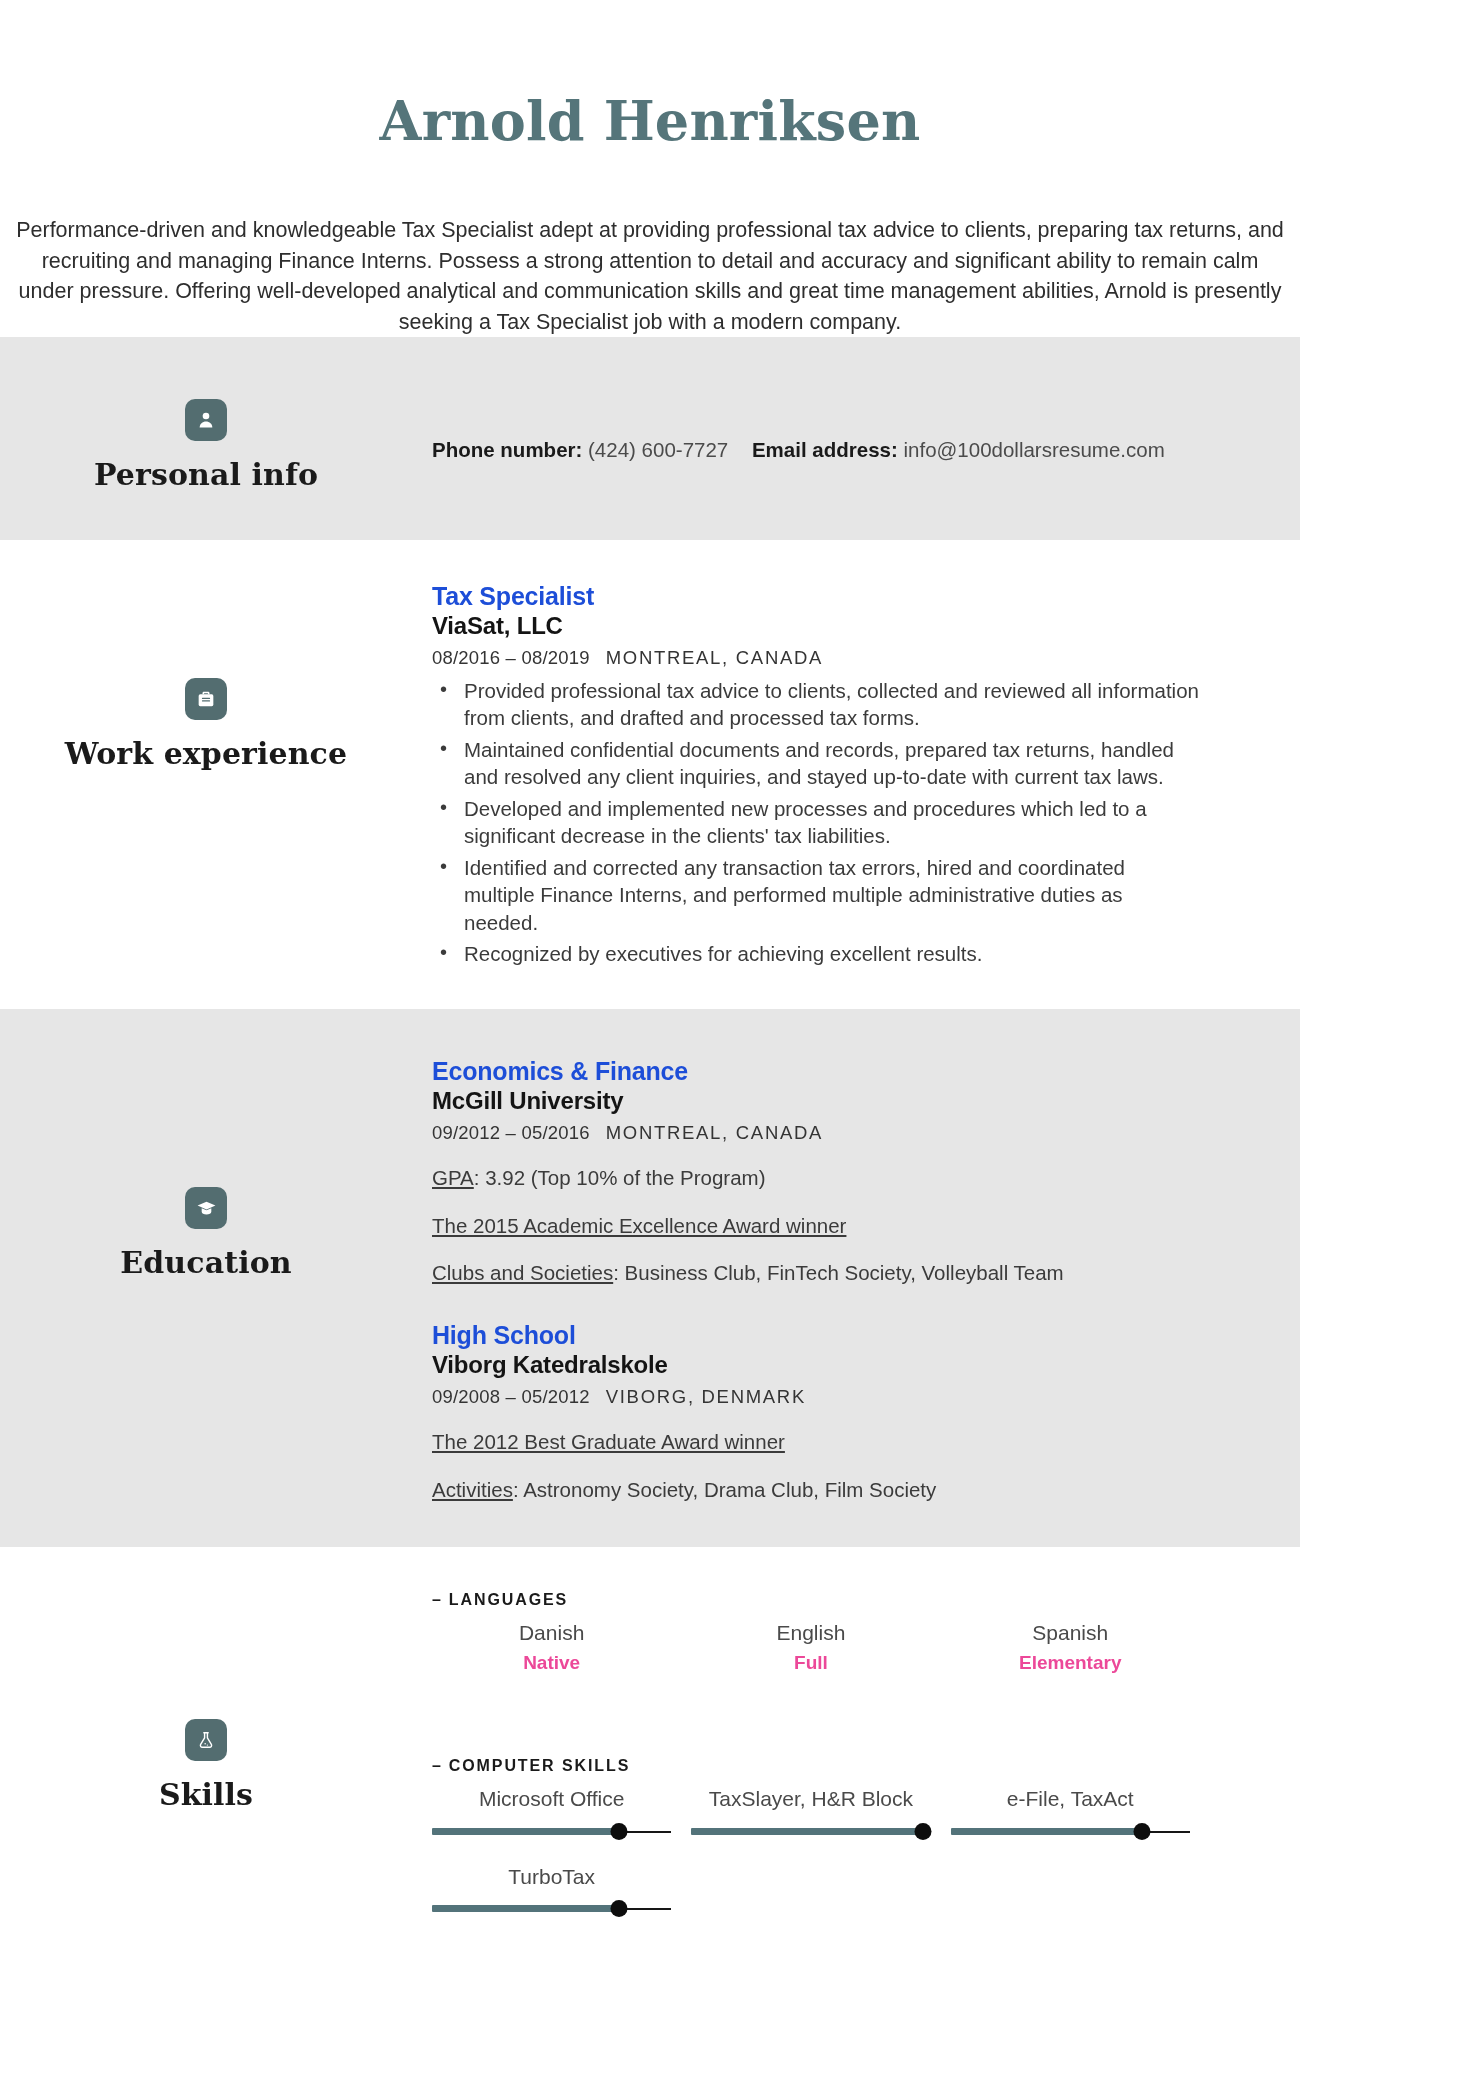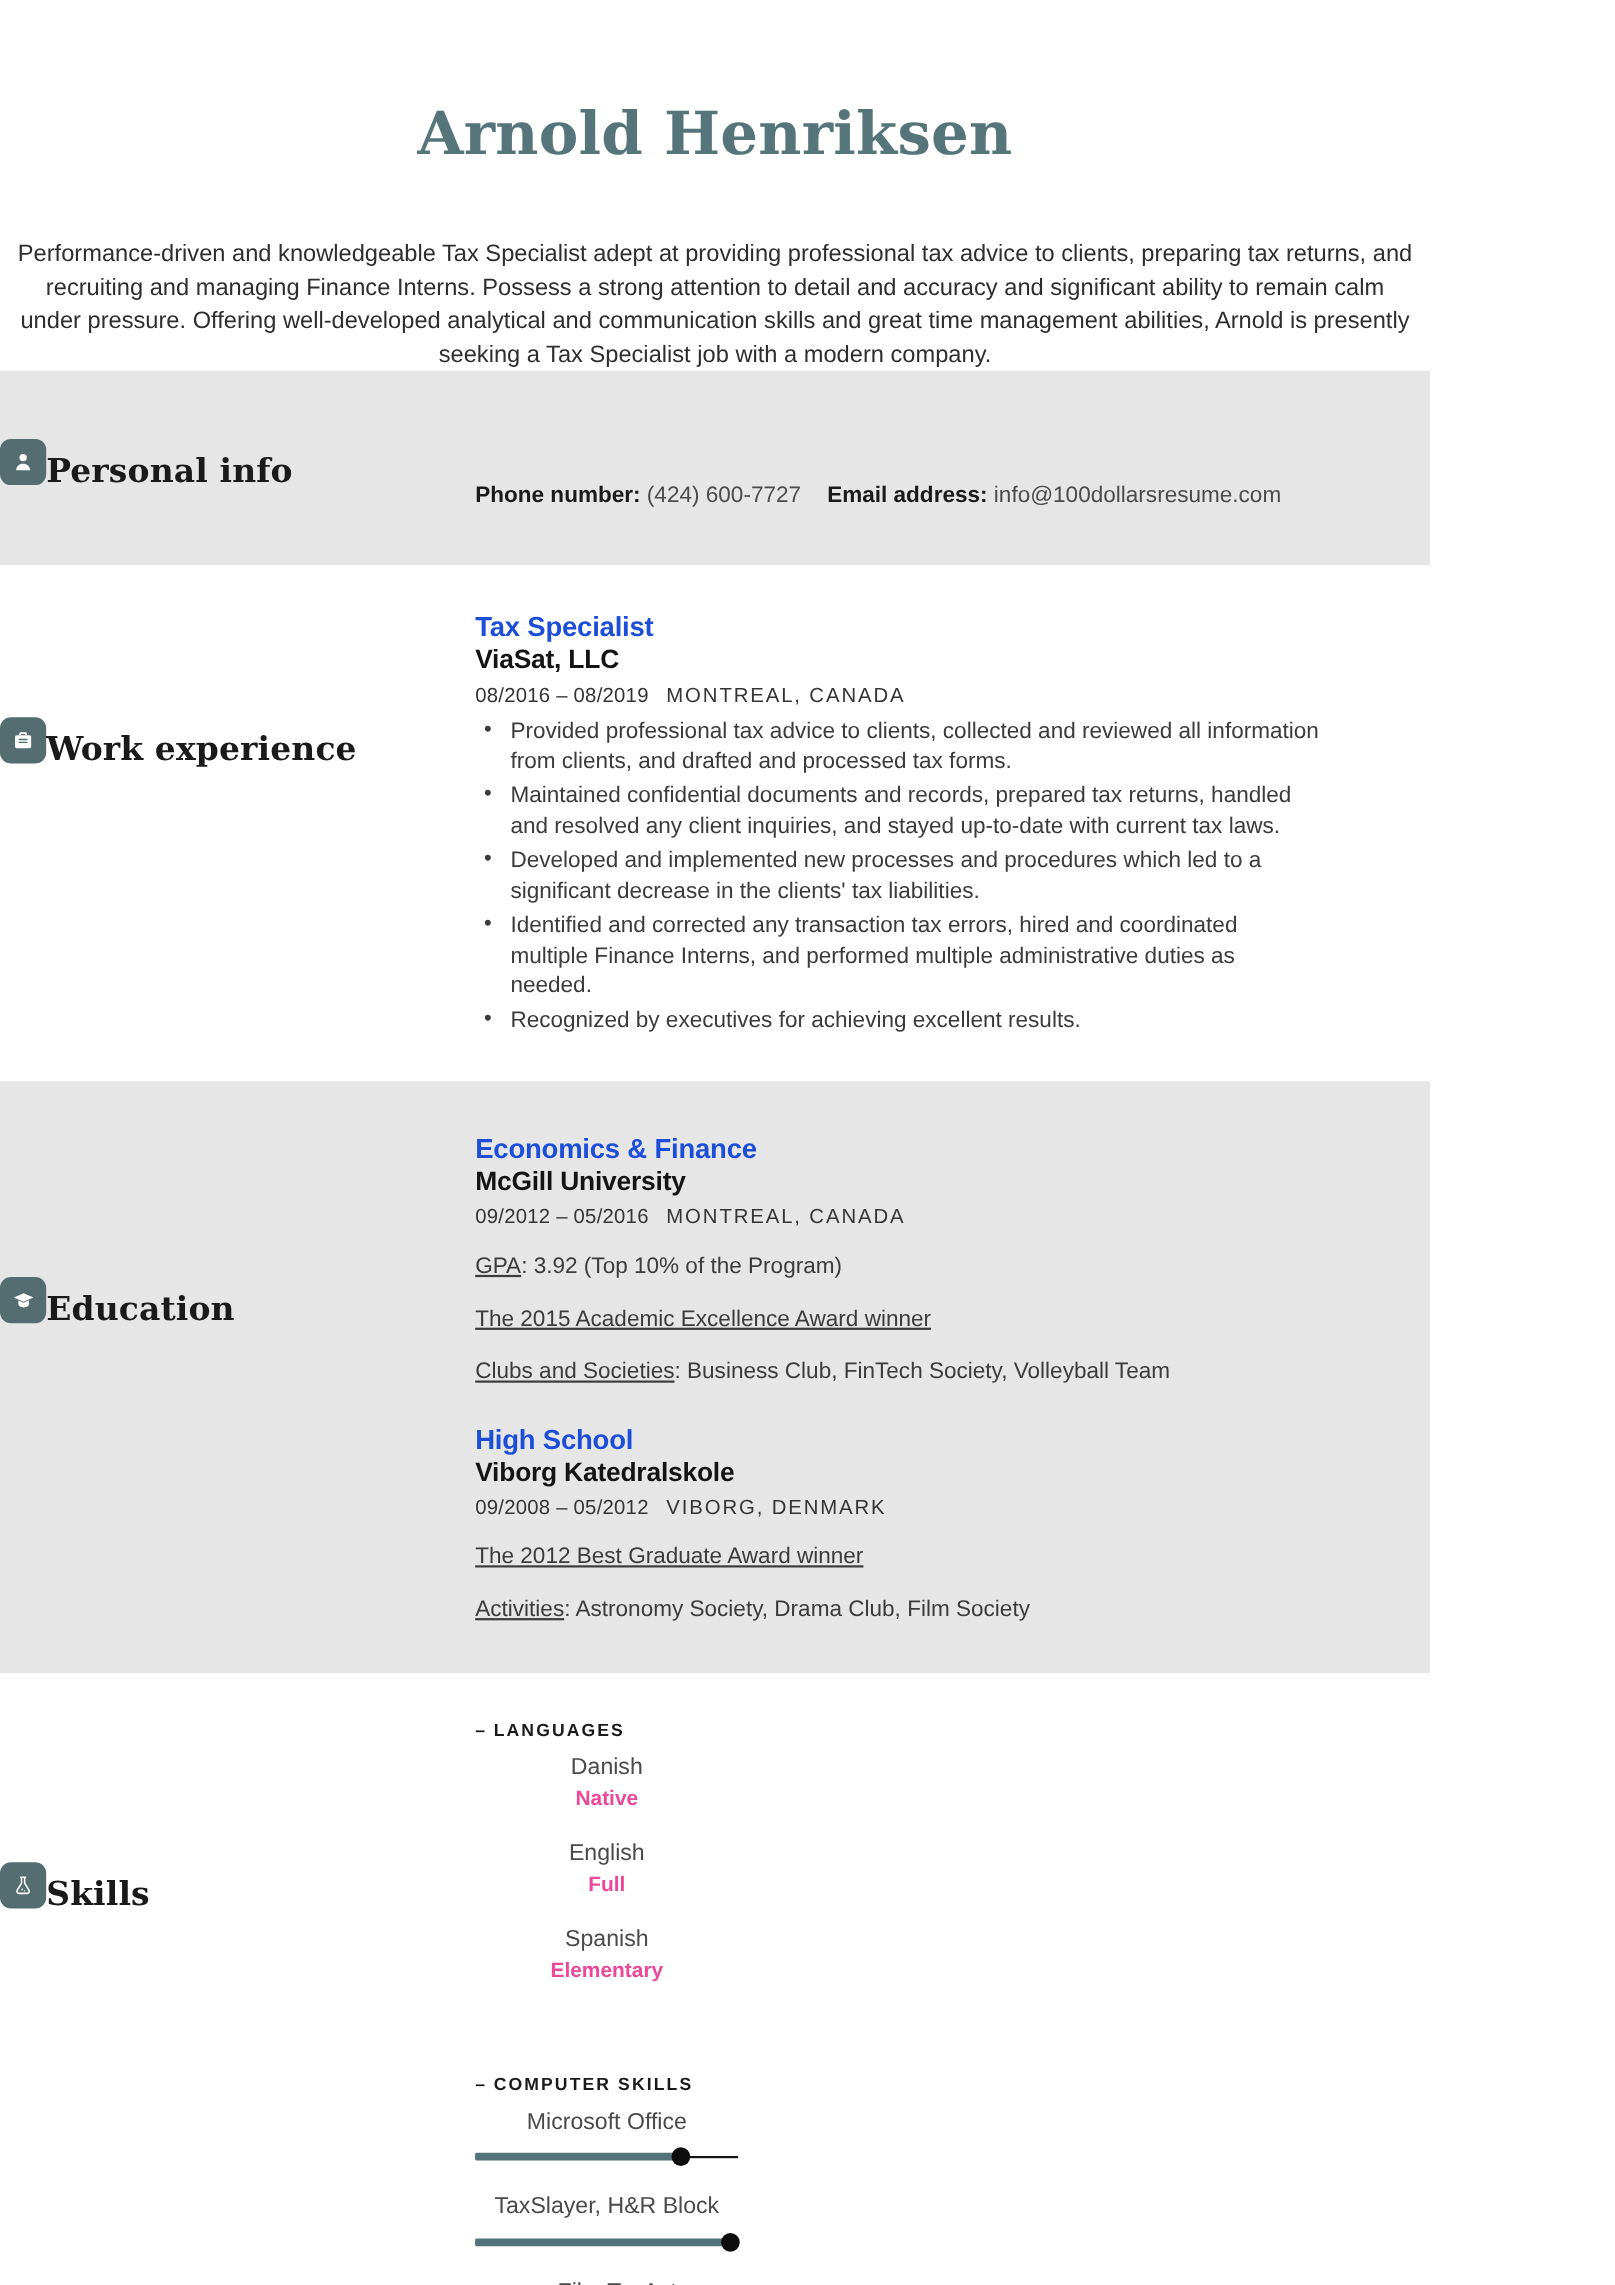--- a/index.html
+++ b/index.html
@@ -56,21 +56,21 @@
   .section {
     display: flex;
     align-items: flex-start;
     width: 100%;
     box-sizing: border-box;
   }
   .section-aside {
     width: 432px;
     flex: 0 0 432px;
     display: flex;
-    flex-direction: row;
+    flex-direction: column;
     align-items: center;
     box-sizing: border-box;
     padding-right: 20px;
   }
   .section-icon {
     width: 42px;
     height: 42px;
     border-radius: 10px;
     background: #536d70;
     display: flex;
@@ -184,21 +184,20 @@
     color: #1a1a1a;
     text-transform: uppercase;
     margin-bottom: 10px;
   }
   .group-label .dash { margin-right: 6px; }
 
   .skill-grid {
     display: flex;
     flex-wrap: wrap;
     margin-left: -10px;
-    flex-direction: column;
   }
   .skill-cell {
     width: 33.33%;
     box-sizing: border-box;
     padding: 0 10px;
     margin-bottom: 22px;
     text-align: center;
   }
   .skill-name {
     font-size: 21px;

